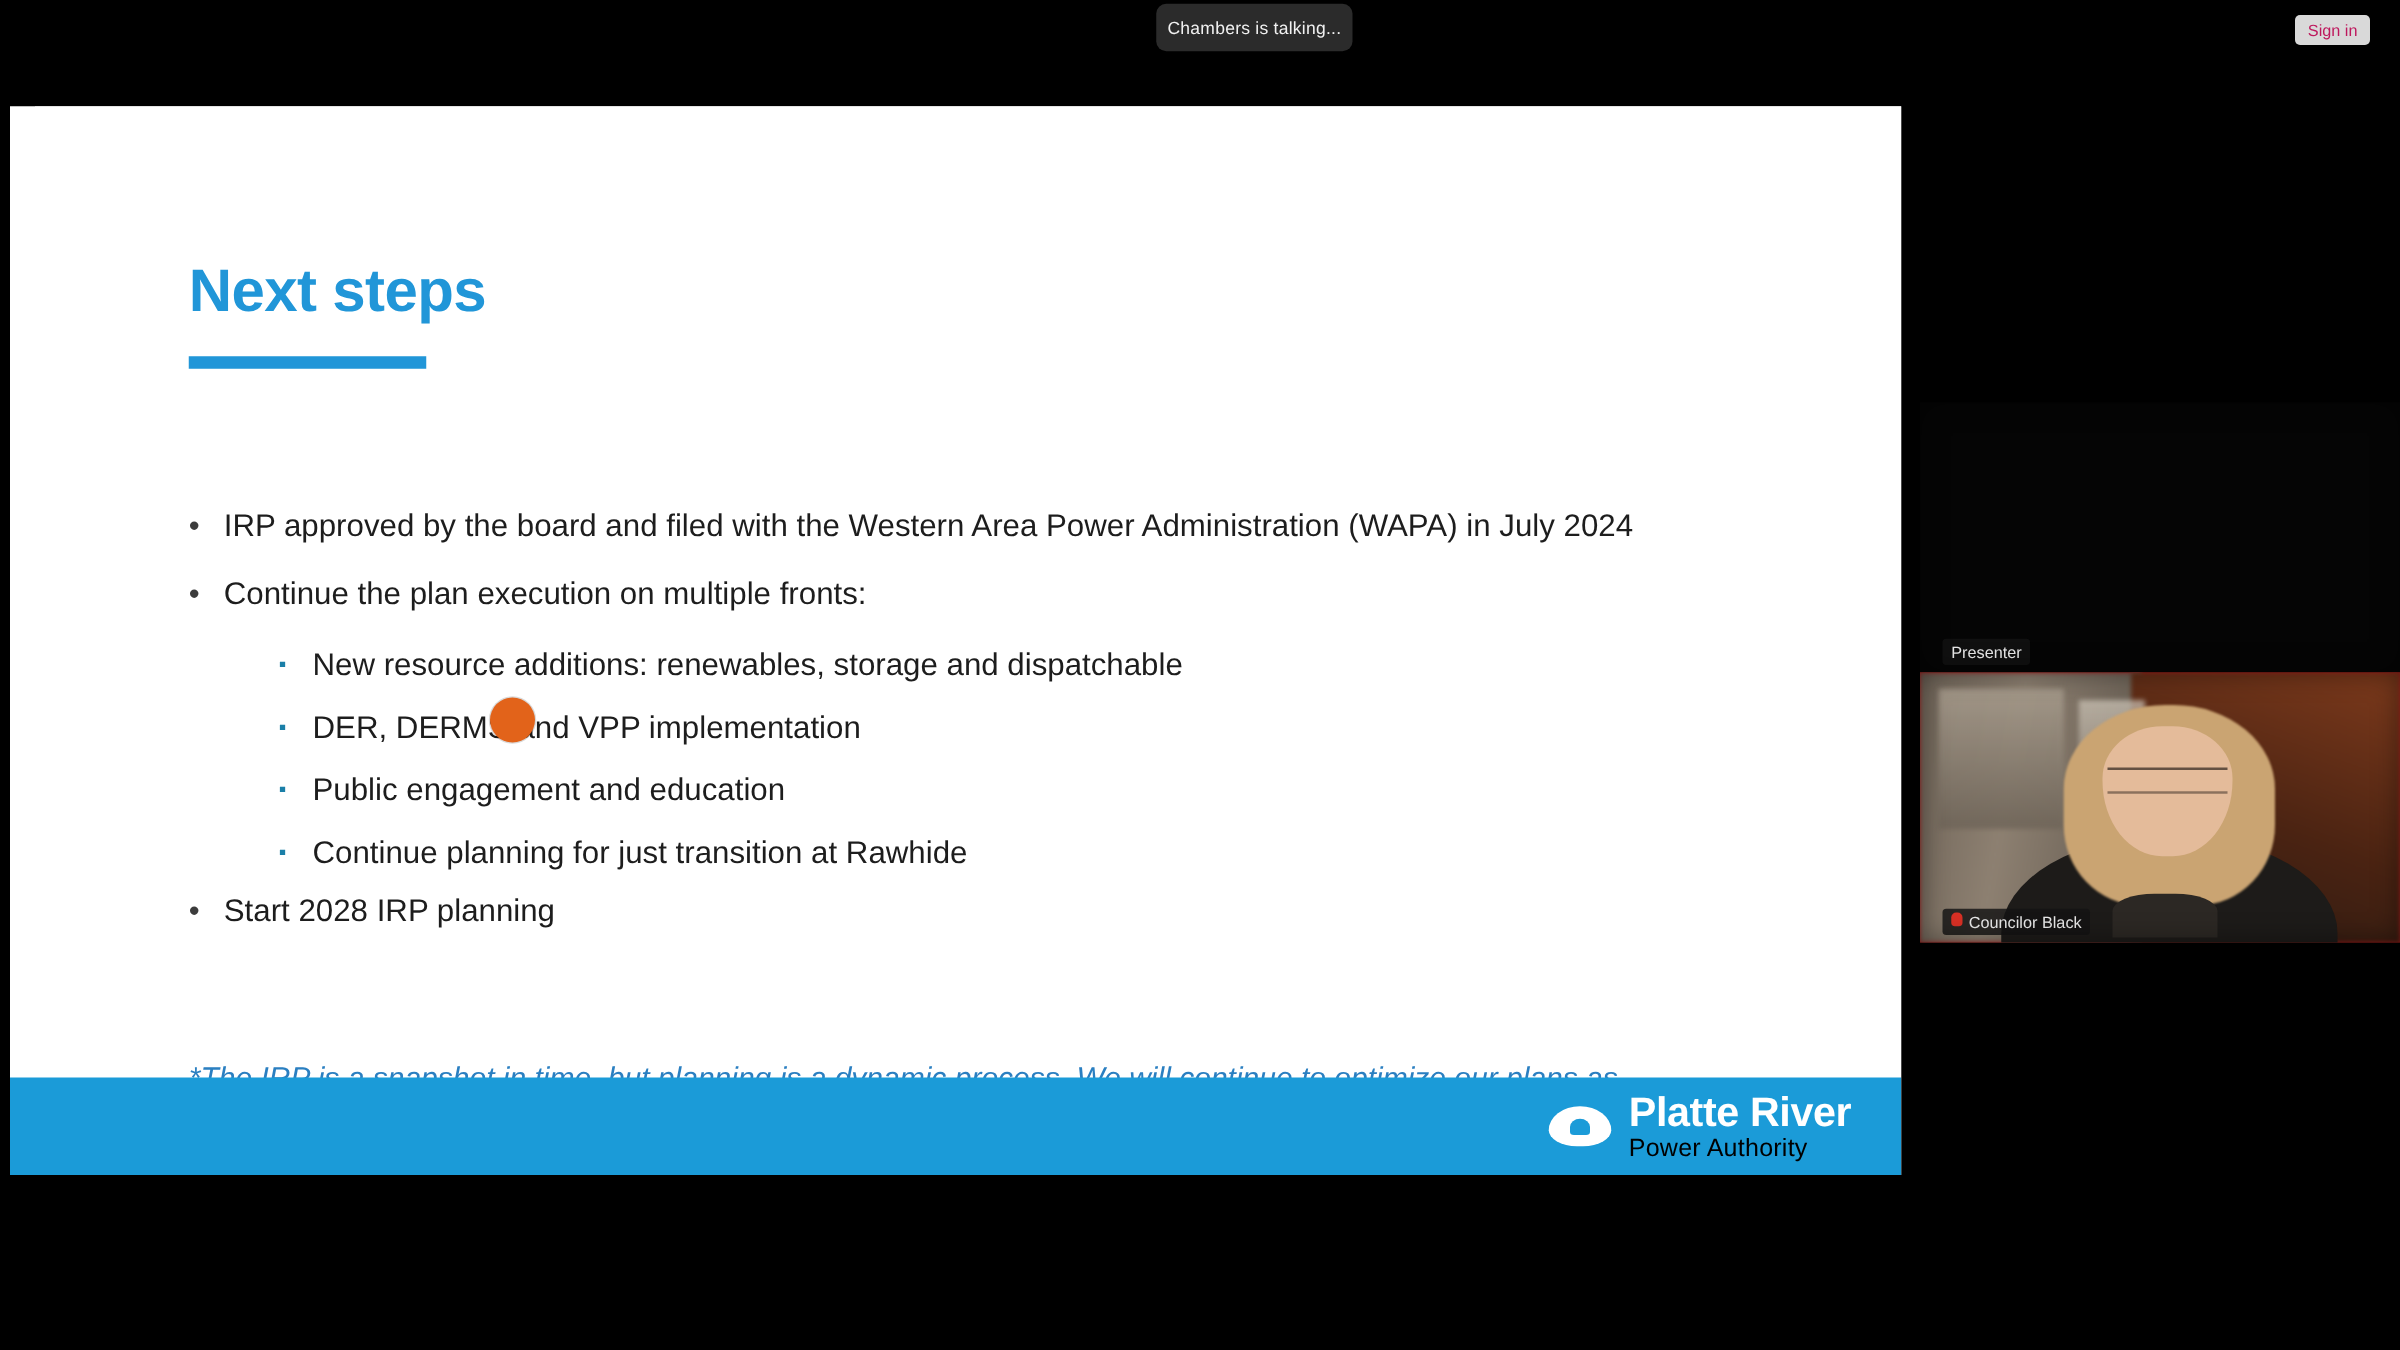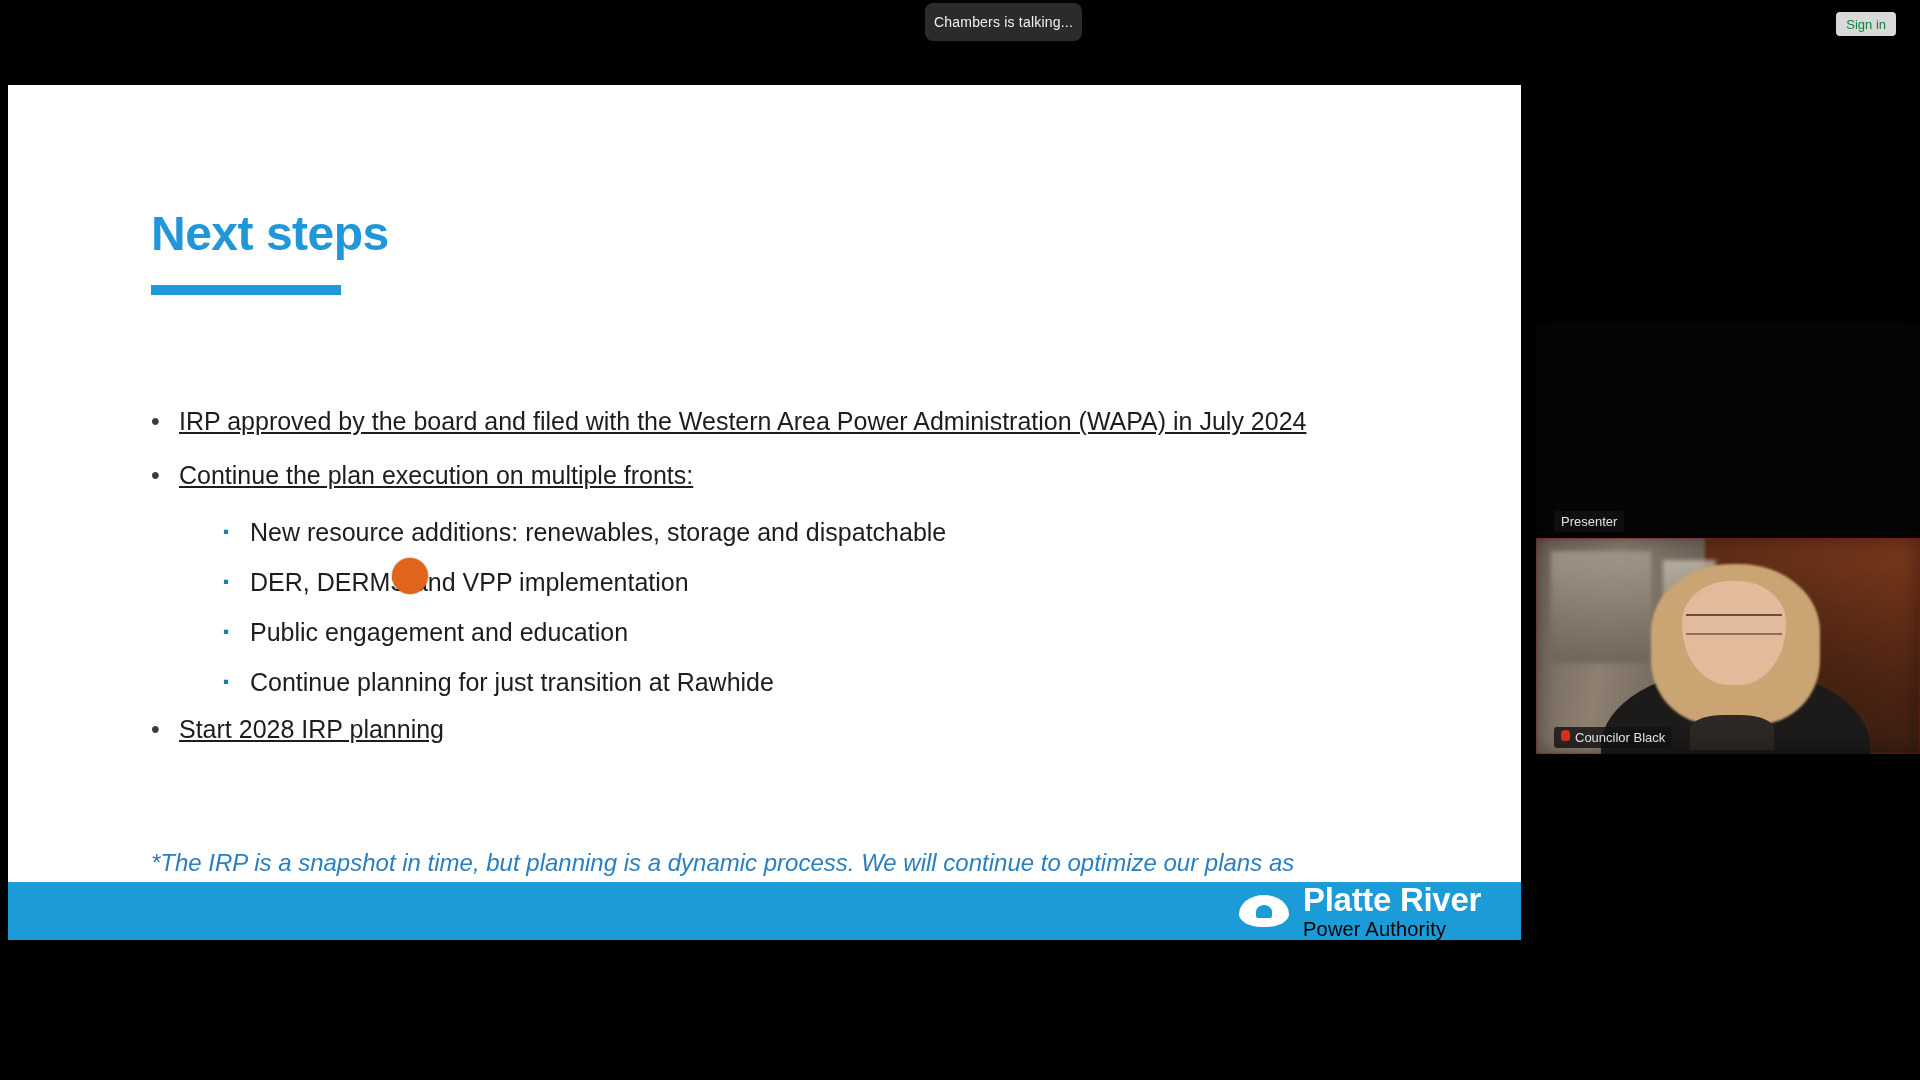--- a/index.html
+++ b/index.html
@@ -40,21 +40,21 @@
     position: absolute;
     right: 24px;
     top: 12px;
     height: 24px;
     padding: 0 10px;
     background: #d9d9d9;
     border-radius: 4px;
     display: flex;
     align-items: center;
     justify-content: center;
-    color: #15803d;
+    color: #be185d;
     font-size: 13px;
   }
 
   
   .slide {
     position: absolute;
     left: 8px;
     top: 85px;
     width: 1513px;
     height: 855px;
@@ -108,21 +108,20 @@
     flex: 0 0 28px;
     color: #3c3c3c;
     font-size: 25px;
     line-height: 36px;
     text-align: left;
   }
   .b1 .txt {
     font-size: 25px;
     line-height: 36px;
     color: #1d1d1d;
-    text-decoration: underline;
   }
 
   .sub-list {
     margin: 6px 0 0 0;
     padding: 0;
   }
   .b2 {
     display: flex;
     align-items: flex-start;
     margin-bottom: 8px;
@@ -151,21 +150,21 @@
     font-style: italic;
     color: #2a7fc1;
   }
 
   
   .brand-band {
     position: absolute;
     left: 0;
     bottom: 0;
     width: 100%;
-    height: 58px;
+    height: 78px;
     background: #1b9bd8;
   }
 
   .brand-lockup {
     position: absolute;
     right: 40px;
     top: 50%;
     transform: translateY(-50%);
     display: flex;
     align-items: center;

